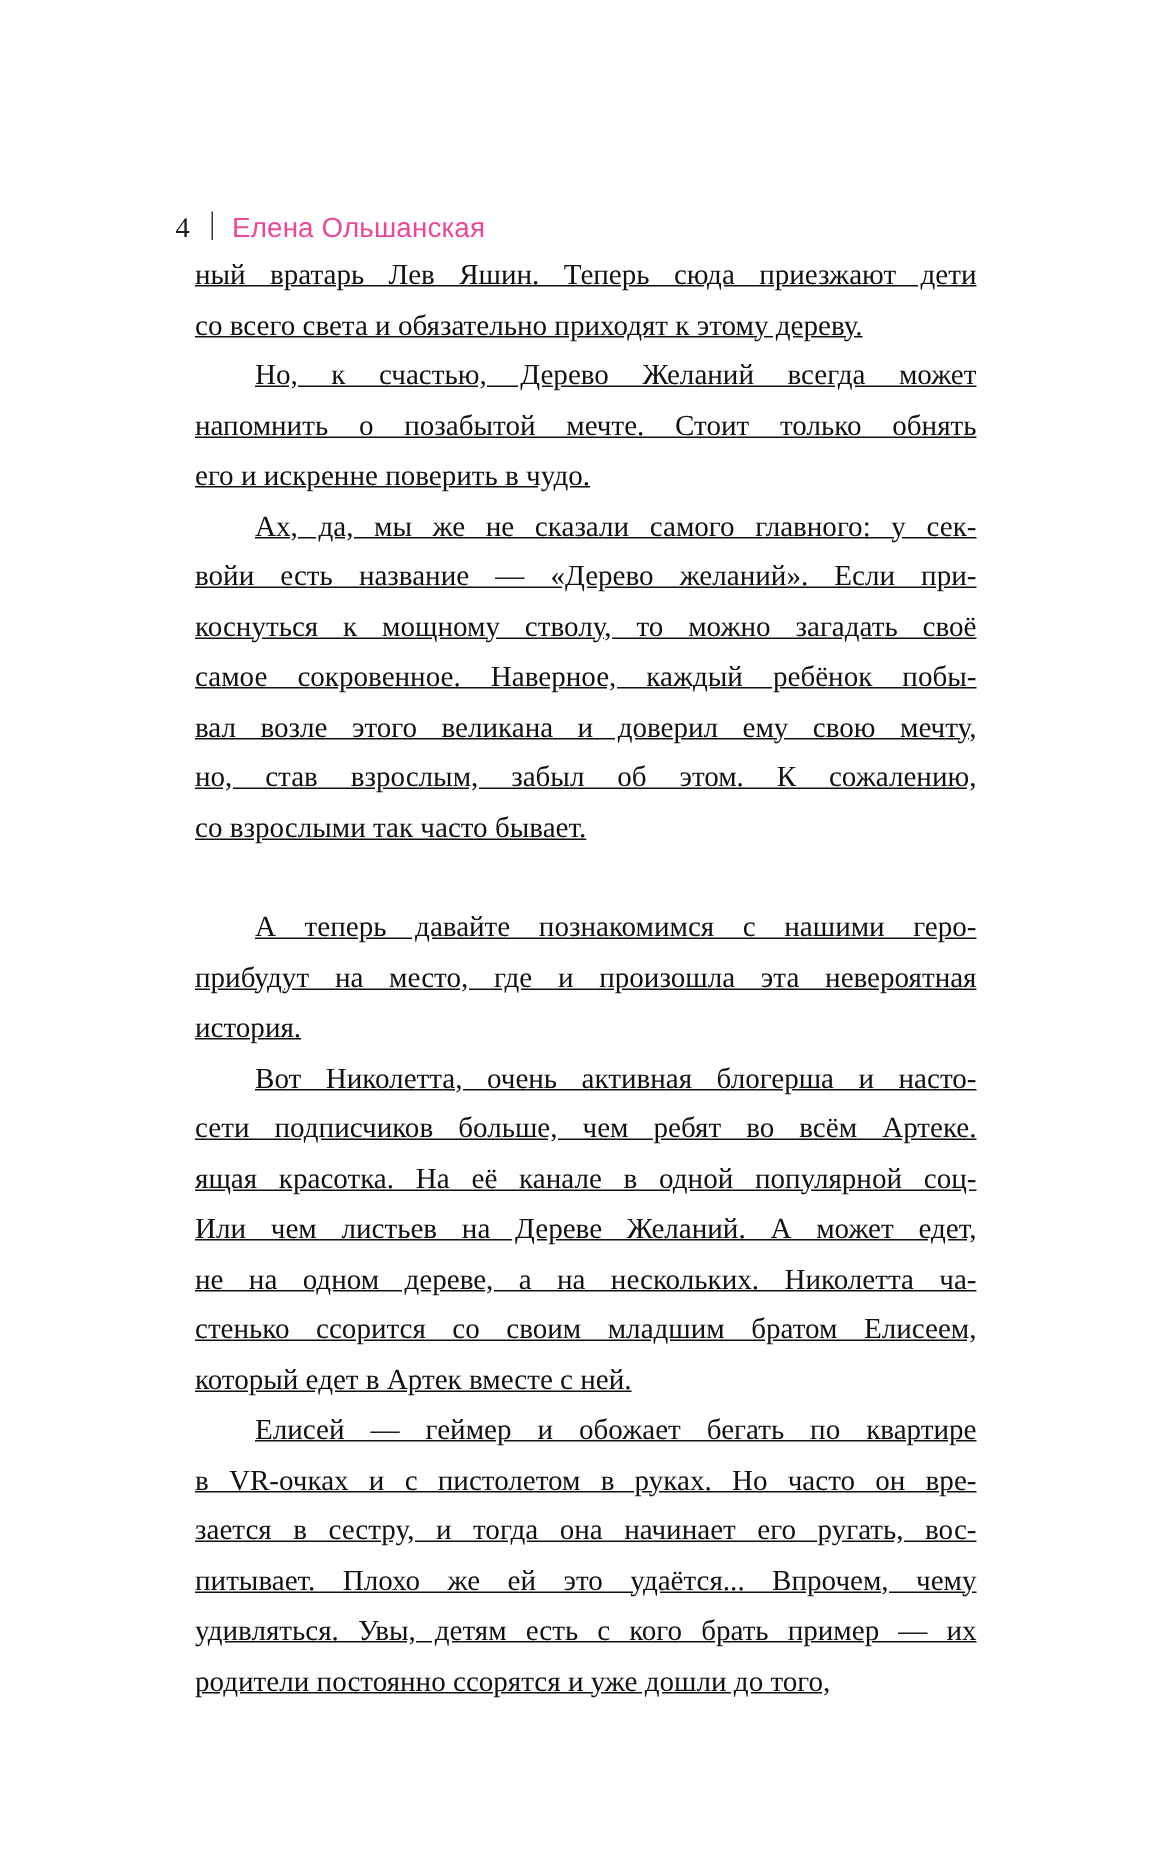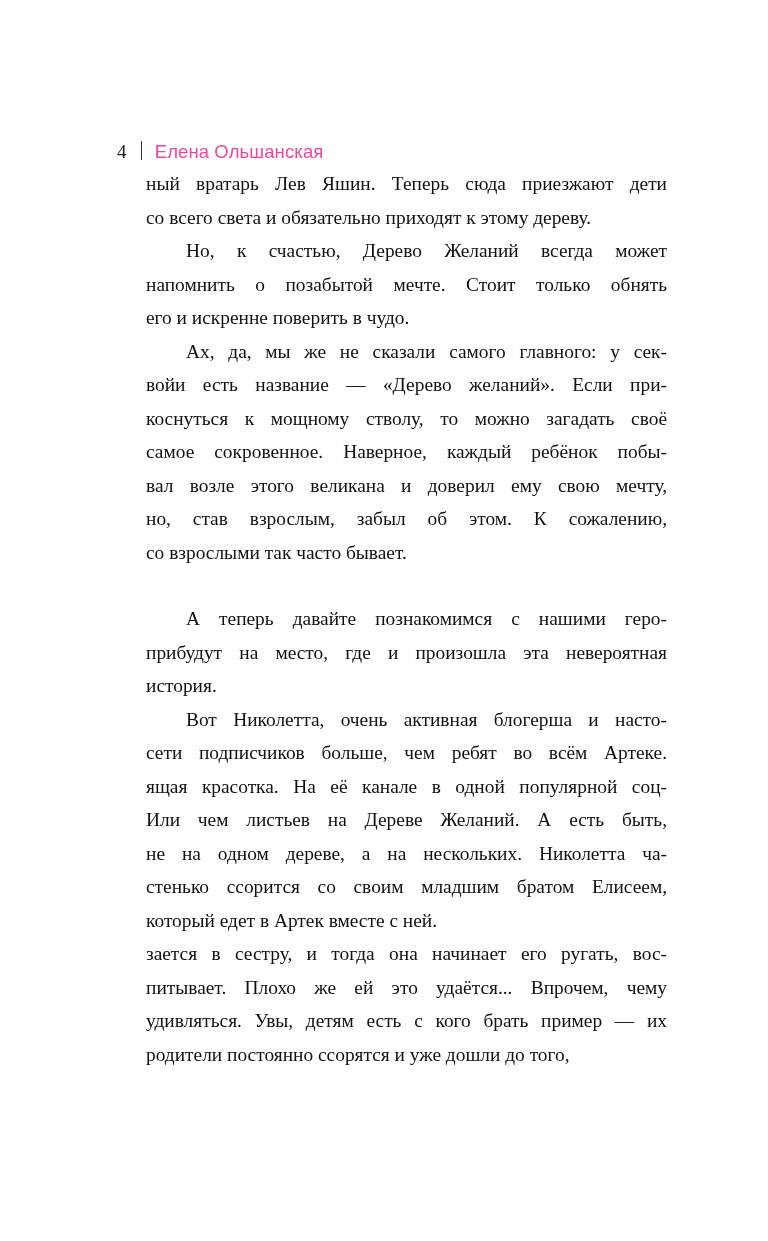--- a/index.html
+++ b/index.html
@@ -54,23 +54,24 @@
     font-size: 18.5px;
     color: #ec4899;
     line-height: 1;
     letter-spacing: 0.1px;
     margin-top: 43px;
   }
 
   
   .textblock {
     position: absolute;
-    left: 146px;
+    left: 130px;
     top: 167px;
     width: 521px;
+    text-decoration: underline;
   }
   
 
   .section-gap {
     height: 33px;
   }
 
   
   .line {
     display: block;
@@ -127,26 +128,28 @@
       <div class="section-gap"></div>
       <div class="lines">
         <span class="line indent">А теперь давайте познакомимся с нашими геро-</span>
         <span class="line">прибудут на место, где и произошла эта невероятная</span>
         <span class="line last">история.</span>
       </div>
       <div class="lines">
         <span class="line indent">Вот Николетта, очень активная блогерша и насто-</span>
         <span class="line">сети подписчиков больше, чем ребят во всём Артеке.</span>
         <span class="line">ящая красотка. На её канале в одной популярной соц-</span>
-        <span class="line">Или чем листьев на Дереве Желаний. А есть быть,</span>
+        <span class="line">Или чем листьев на Дереве Желаний. А может едет,</span>
         <span class="line">не на одном дереве, а на нескольких. Николетта ча-</span>
         <span class="line">стенько ссорится со своим младшим братом Елисеем,</span>
         <span class="line last">который едет в Артек вместе с ней.</span>
       </div>
       <div class="lines">
+        <span class="line indent">Елисей — геймер и обожает бегать по квартире</span>
+        <span class="line">в VR-очках и с пистолетом в руках. Но часто он вре-</span>
         <span class="line">зается в сестру, и тогда она начинает его ругать, вос-</span>
         <span class="line">питывает. Плохо же ей это удаётся... Впрочем, чему</span>
         <span class="line">удивляться. Увы, детям есть с кого брать пример — их</span>
         <span class="line last">родители постоянно ссорятся и уже дошли до того,</span>
       </div>
     </div>
 
 </div>
 
 </body></html>

